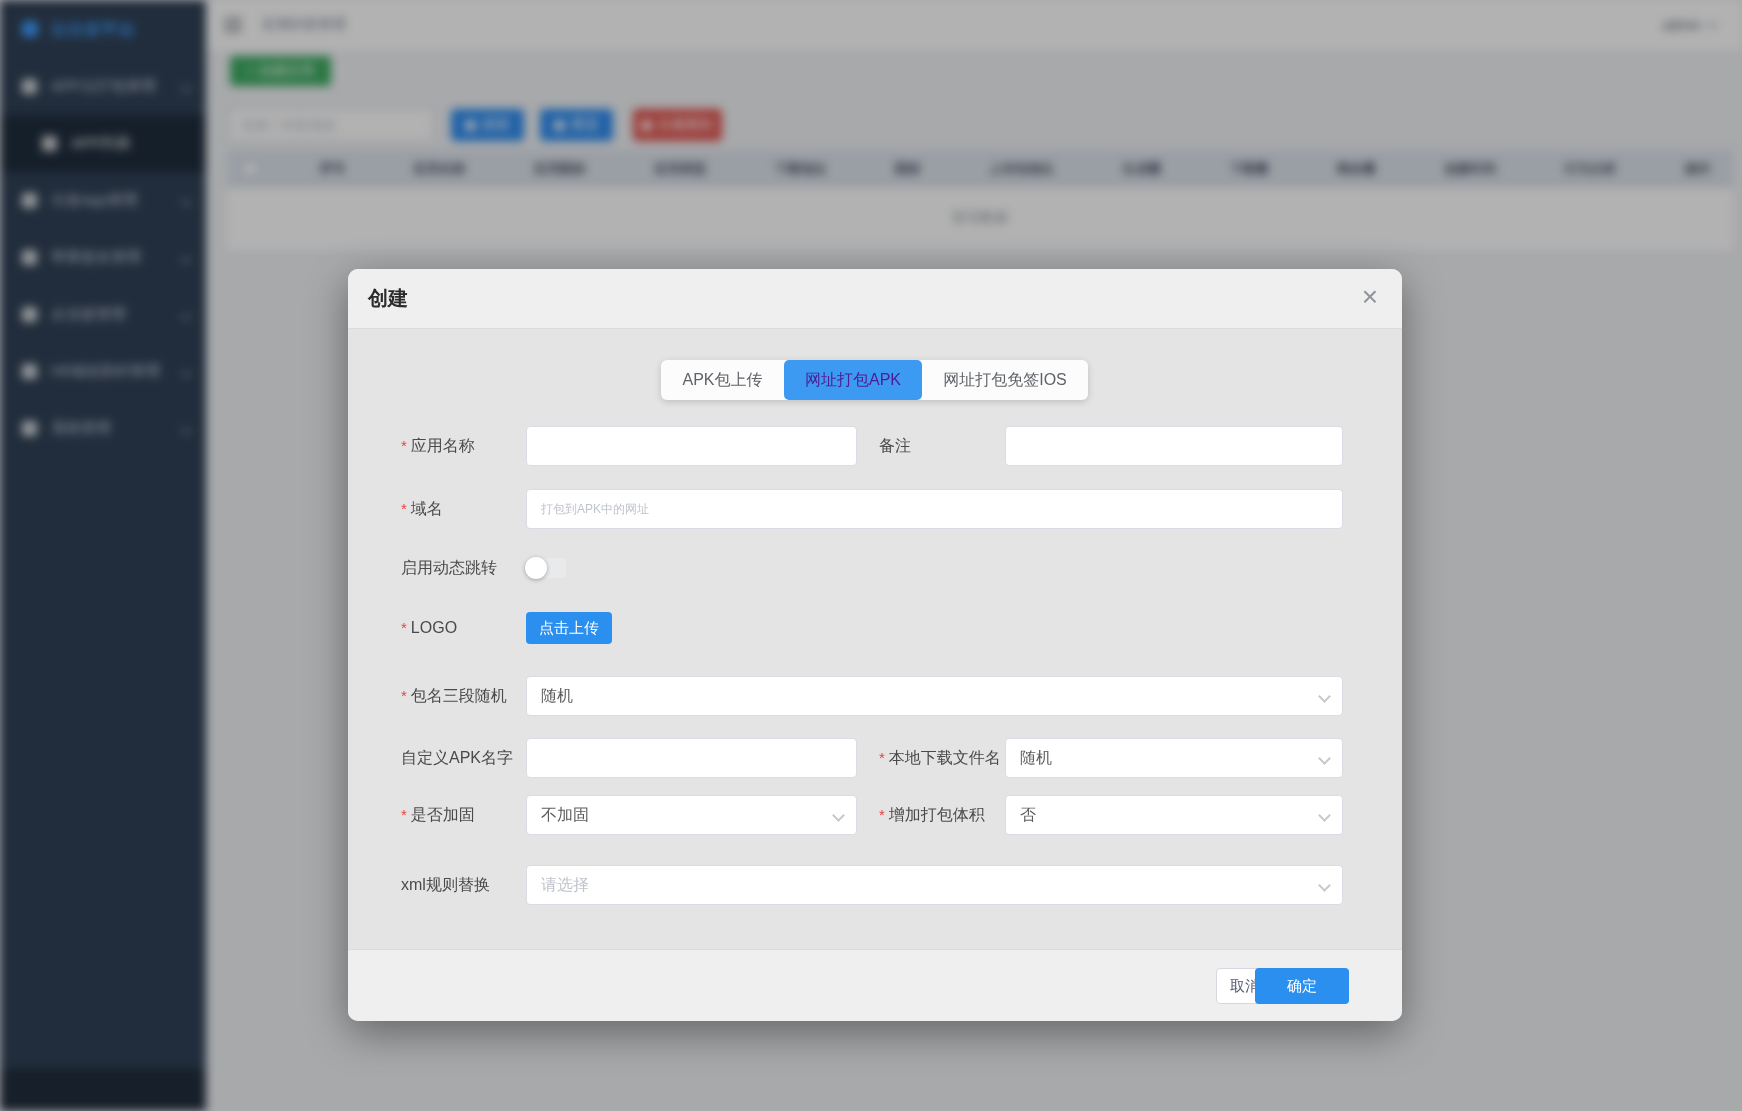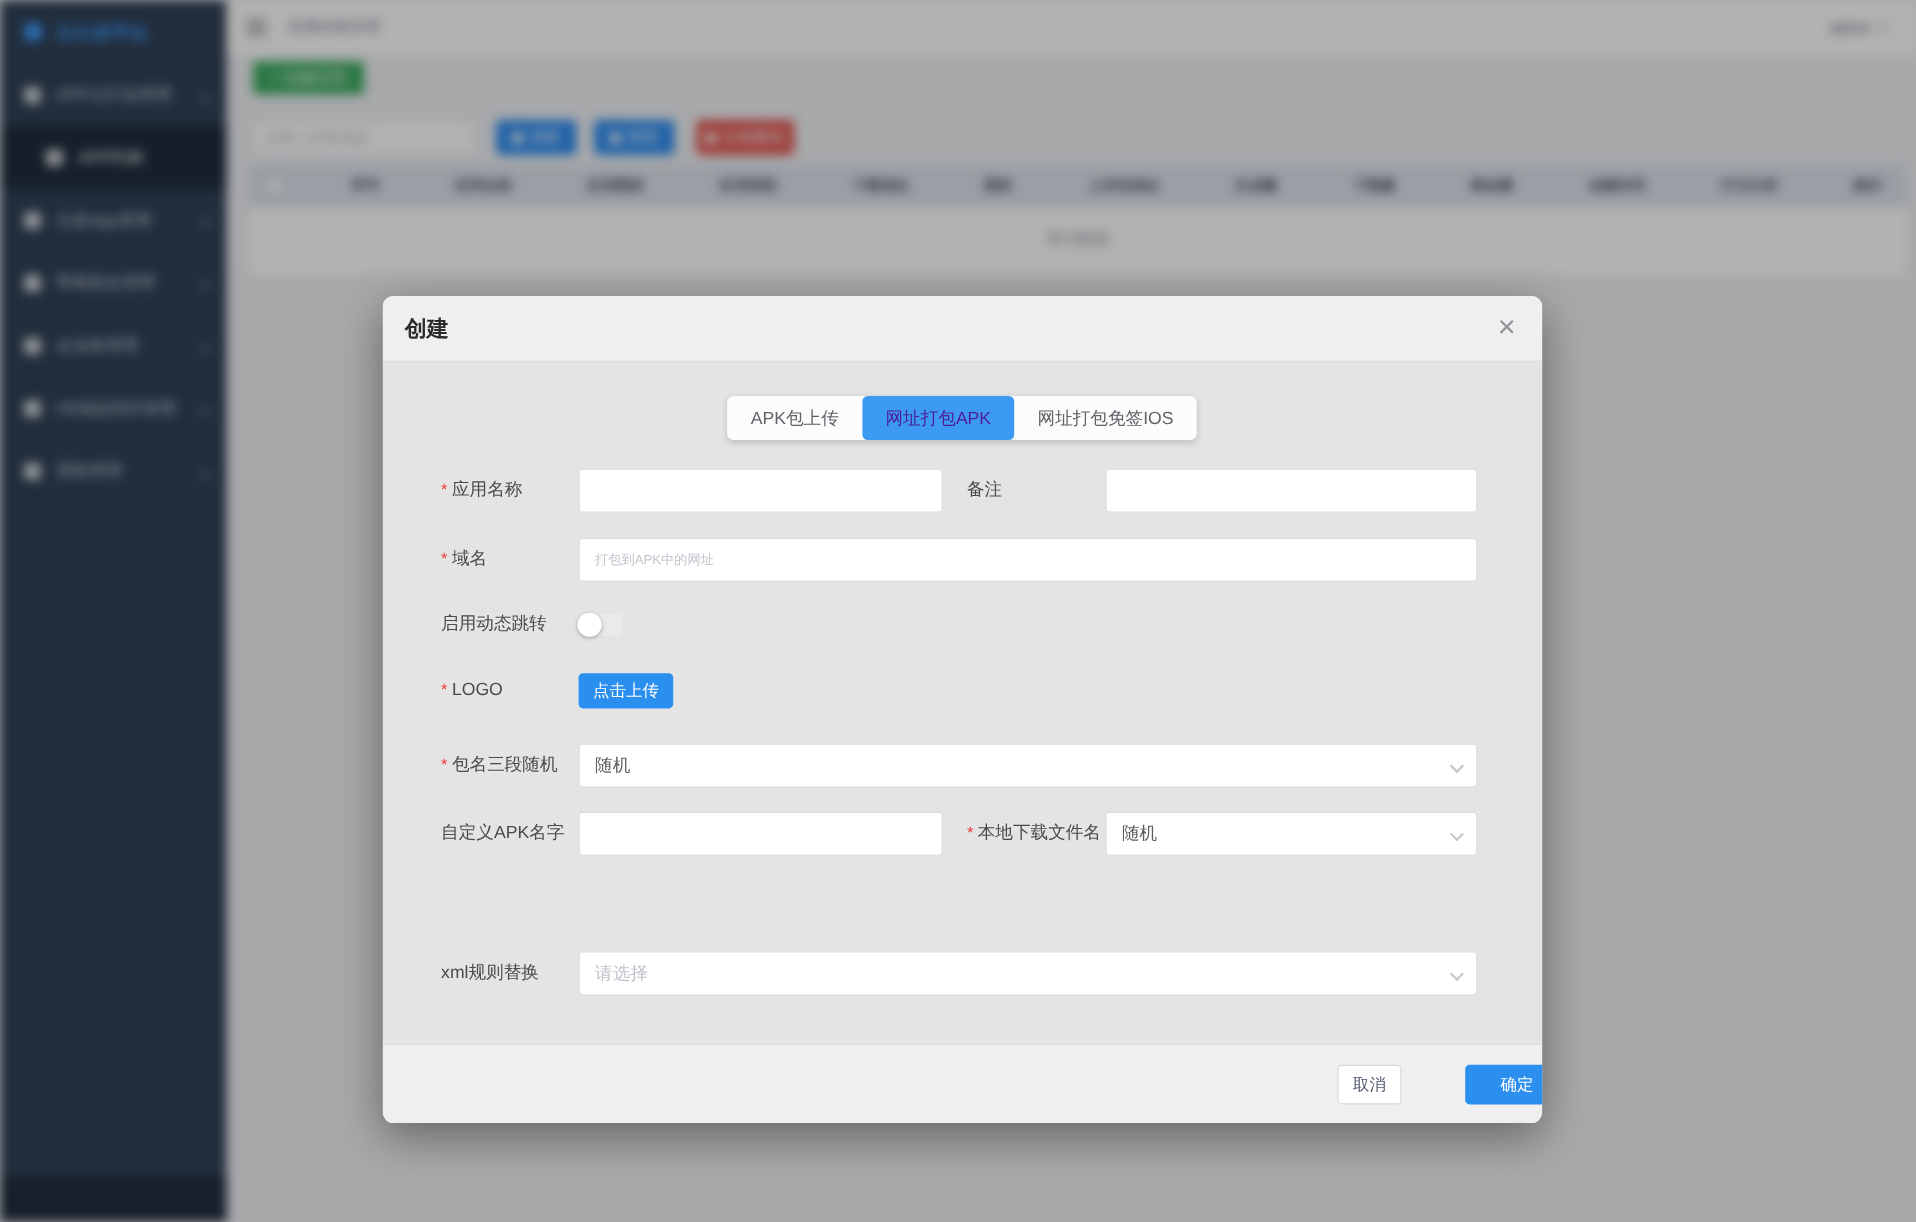--- a/index.html
+++ b/index.html
@@ -92,21 +92,21 @@
             border-radius:4px; cursor:pointer; }
   .switch .knob { position:absolute; left:-1px; top:-1px; width:22px; height:22px; border-radius:50%;
                   background:#fff; box-shadow:0 1px 4px rgba(0,0,0,.3); }
   .upload-btn { position:absolute; left:178px; top:0; width:86px; height:32px; background:#2b8ff0;
                 border:none; border-radius:4px; color:#fff; font-size:15px; cursor:pointer; }
 
   .m-foot { position:absolute; left:0; bottom:0; right:0; height:72px; background:#efefef;
             border-top:1px solid #dcdcdc; }
   .btn-cancel { position:absolute; left:868px; top:18px; width:58px; height:36px; background:#fff;
                 border:1px solid #d5d8de; border-radius:4px; font-size:15px; color:#515a6e; cursor:pointer; }
-  .btn-ok { position:absolute; left:984px; top:18px; width:94px; height:36px; background:#2b8ff0;
+  .btn-ok { position:absolute; left:907px; top:18px; width:94px; height:36px; background:#2b8ff0;
             border:none; border-radius:4px; font-size:15px; color:#fff; cursor:pointer; }
 </style>
 </head>
 <body>
 
 <div class="stage">
 
   <div class="bg">
 
     <div class="sidebar">
@@ -248,20 +248,32 @@
       <div class="row" style="top:409px;">
         <span class="lab"><span>自定义APK名字</span></span>
         <input class="ctl c1" style="">
         <span class="lab lab2"><span class="req">*</span><span>本地下载文件名</span></span>
         <div class="sel c2">
           <span>随机</span>
           <span class="caret"></span>
         </div>
       </div>
 
+      <div class="row" style="top:466px;">
+        <span class="lab"><span class="req">*</span><span>是否加固</span></span>
+        <div class="sel c1">
+          <span>不加固</span>
+          <span class="caret"></span>
+        </div>
+        <span class="lab lab2"><span class="req">*</span><span>增加打包体积</span></span>
+        <div class="sel c2">
+          <span>否</span>
+          <span class="caret"></span>
+        </div>
+      </div>
 
       <div class="row" style="top:536px;">
         <span class="lab"><span>xml规则替换</span></span>
         <div class="sel cf">
           <span class="ph">请选择</span>
           <span class="caret"></span>
         </div>
       </div>
     </div>
 

